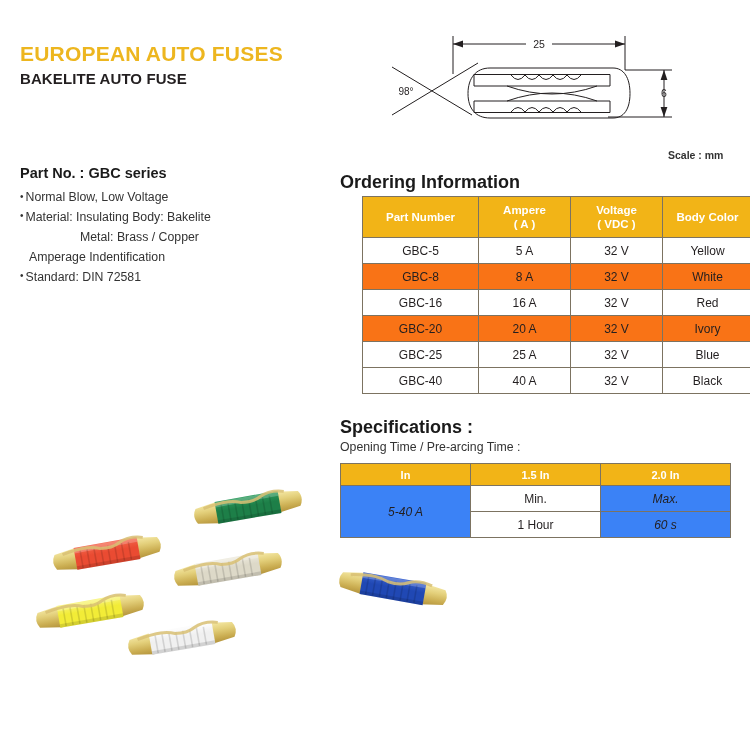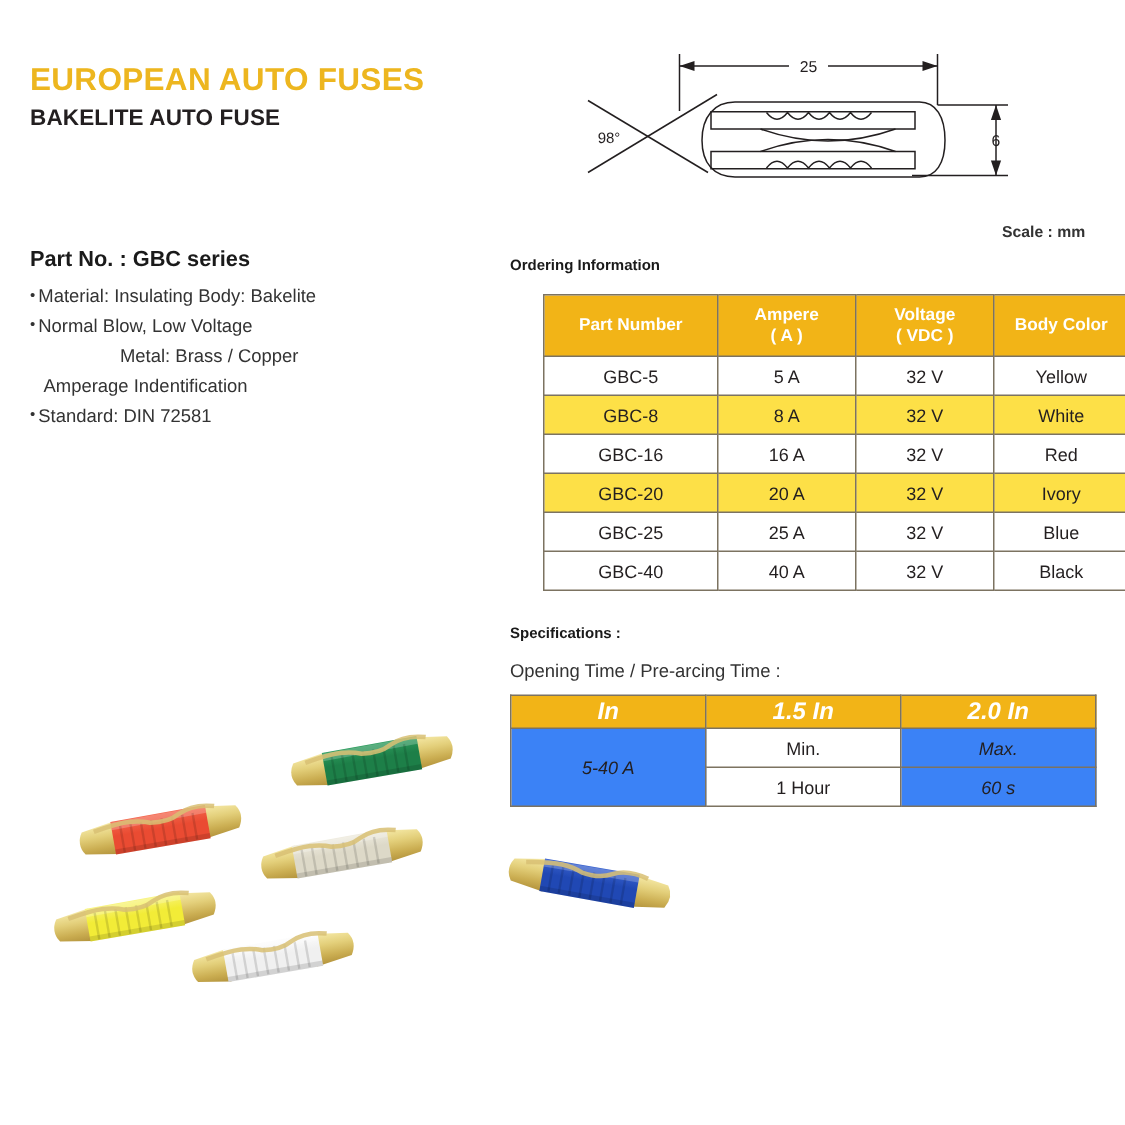--- a/index.html
+++ b/index.html
@@ -81,21 +81,21 @@
     position: absolute;
     left: 668px;
     top: 149px;
     font-size: 10.5px;
     font-weight: bold;
     color: #333333;
   }
 
   
   .section-heading {
-    font-size: 10px;
+    font-size: 18px;
     font-weight: bold;
     color: #1a1a1a;
   }
   #ordering-heading {
     position: absolute;
     left: 340px;
     top: 172px;
   }
   #spec-heading {
     position: absolute;
@@ -137,21 +137,21 @@
     padding: 0 2px;
   }
   #ordering-table td {
     height: 23px;
     color: #231f20;
   }
   #ordering-table tr.row-even td {
     background: #ffffff;
   }
   #ordering-table tr.row-odd td {
-    background: #fde047;
+    background: #f97316;
   }
   .col-part   { width: 116px; }
   .col-amp    { width: 92px; }
   .col-volt   { width: 92px; }
   .col-color  { width: 90px; }
 
   #spec-table {
     position: absolute;
     left: 340px;
     top: 463px;
@@ -159,23 +159,22 @@
   }
   #spec-table th, #spec-table td {
     border: 1px solid #7c7361;
     text-align: center;
     font-size: 12px;
   }
   #spec-table th {
     background: #f2b417;
     color: #ffffff;
     font-weight: bold;
-    font-size: 16px;
+    font-size: 11px;
     height: 19px;
-    font-style: italic;
   }
   #spec-table td {
     height: 23px;
     color: #231f20;
   }
   .spec-col-a { width: 130px; }
   .spec-col-b { width: 130px; }
   .spec-col-c { width: 130px; }
   .cell-cream { background: #3b82f6; font-style: italic; }
   .cell-white { background: #ffffff; }
@@ -198,22 +197,22 @@
 <body>
 
 <div id="header-block">
   <div id="title-main">EUROPEAN AUTO FUSES</div>
   <div id="title-sub">BAKELITE AUTO FUSE</div>
 </div>
 
 <div id="partno-block">
   <div id="partno-title">Part No. : GBC series</div>
   <div id="bullet-list">
+      <div class="bullet-row"><span class="dot">•</span><span>Normal Blow, Low Voltage</span></div>
       <div class="bullet-row"><span class="dot">•</span><span>Material: Insulating Body: Bakelite</span></div>
-      <div class="bullet-row"><span class="dot">•</span><span>Normal Blow, Low Voltage</span></div>
       <div class="bullet-row bullet-indent"><span>Metal: Brass / Copper</span></div>
       <div class="bullet-row bullet-cont"><span>Amperage Indentification</span></div>
       <div class="bullet-row"><span class="dot">•</span><span>Standard: DIN 72581</span></div>
     </div>
 </div>
 
 <div id="drawing-block">
   <svg width="360" height="130" viewBox="0 0 360 130">
     <g stroke="#231f20" fill="none" stroke-width="1">
 

